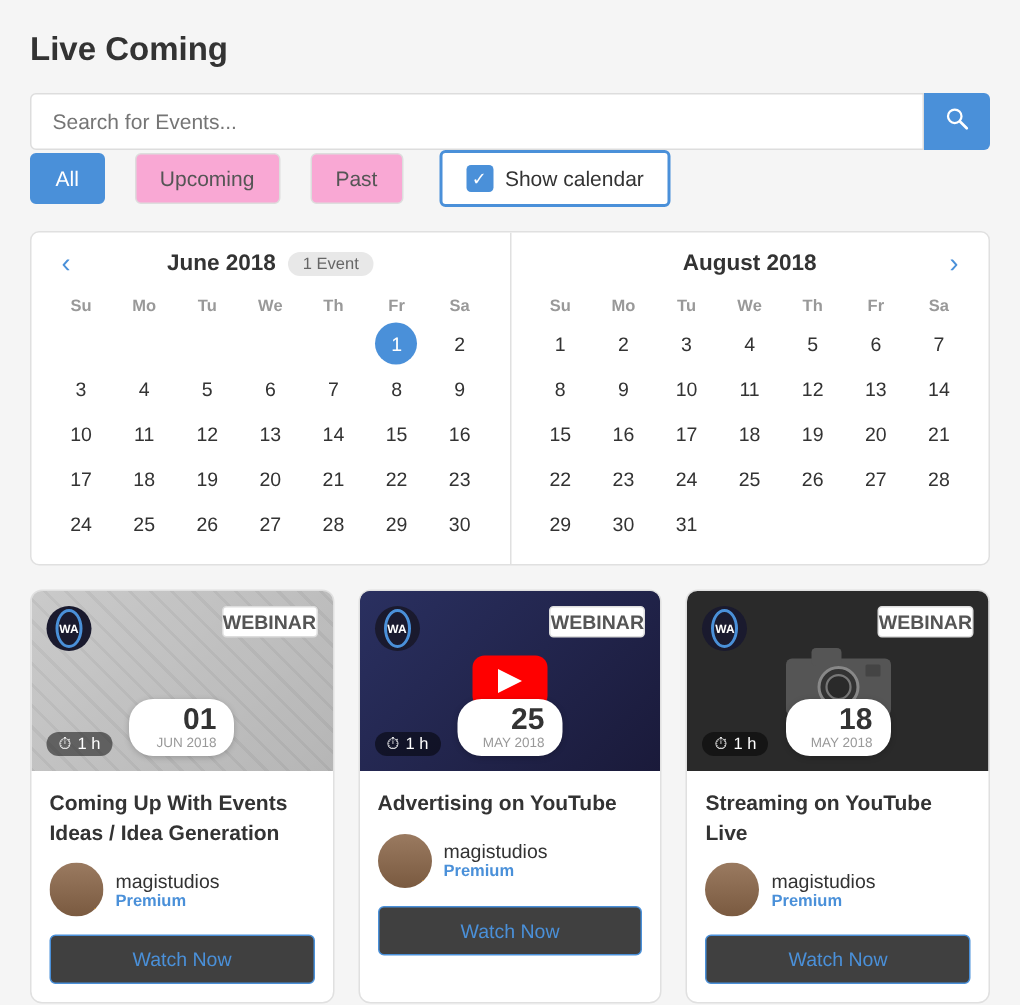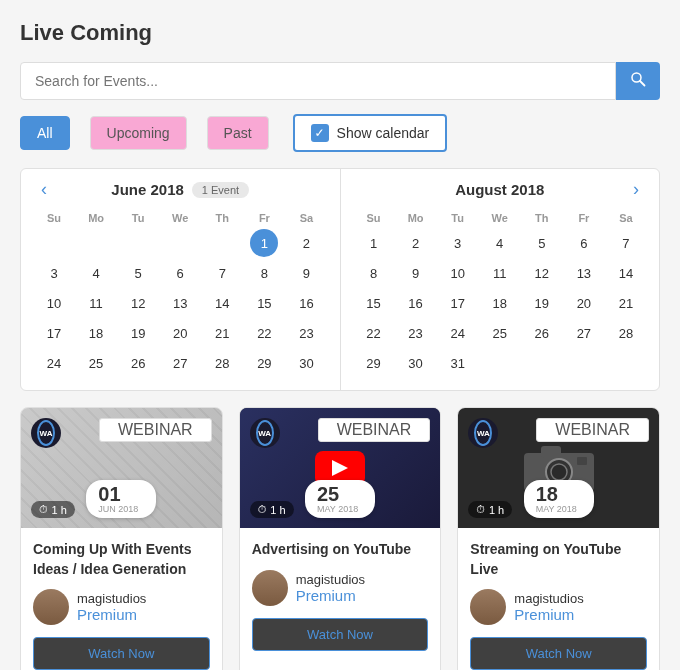--- a/index.html
+++ b/index.html
@@ -1,20 +1,20 @@
 <!DOCTYPE html>
 <html><head>
   <meta charset="utf-8">
   <style>
     * { box-sizing: border-box; margin: 0; padding: 0; }
     body { font-family: -apple-system, BlinkMacSystemFont, 'Segoe UI', sans-serif; background: #f5f5f5; padding: 20px; width: 680px; min-height: 670px; }
     
     .page-title { font-size: 22px; font-weight: 600; color: #333; margin-bottom: 16px; }
     
-    .search-bar { display: flex; margin-bottom: 14px; }
+    .search-bar { display: flex; }
     .search-input { flex: 1; padding: 10px 14px; border: 1px solid #ddd; border-radius: 4px 0 0 4px; font-size: 14px; color: #999; outline: none; }
     .search-btn { background: #4a90d9; border: none; padding: 0 14px; border-radius: 0 4px 4px 0; cursor: pointer; color: white; font-size: 16px; }
     
     .filter-bar { display: flex; align-items: center; gap: 20px; margin-bottom: 16px; }
     .filter-btn { padding: 8px 16px; border: 1px solid #ddd; background: #f9a8d4; border-radius: 4px; font-size: 14px; cursor: pointer; color: #555; }
     .filter-btn.active { background: #4a90d9; color: white; border-color: #4a90d9; }
     .show-calendar-btn { display: flex; align-items: center; gap: 8px; padding: 8px 16px; border: 2px solid #4a90d9; background: white; border-radius: 4px; font-size: 14px; cursor: pointer; color: #333; margin-left: 4px; }
     .checkbox-icon { width: 18px; height: 18px; background: #4a90d9; border-radius: 3px; display: flex; align-items: center; justify-content: center; color: white; font-size: 12px; }
     
     .calendar-section { background: white; border: 1px solid #e0e0e0; border-radius: 6px; margin-bottom: 16px; overflow: hidden; }
@@ -35,37 +35,37 @@
     .cal-day.highlighted { background: #4a90d9; color: white; border-radius: 50%; }
     .cal-day.empty { color: transparent; }
     
     .events-grid { display: grid; grid-template-columns: repeat(3, 1fr); gap: 16px; }
     .event-card { background: white; border: 1px solid #e0e0e0; border-radius: 8px; overflow: hidden; }
     .event-thumb { position: relative; height: 120px; background: #ccc; overflow: hidden; }
     
     .channel-logo { position: absolute; top: 10px; left: 10px; width: 30px; height: 30px; background: #1a1a2e; border-radius: 50%; display: flex; align-items: center; justify-content: center; }
     .channel-logo-icon { color: white; font-size: 10px; font-weight: bold; border: 2px solid #4a90d9; border-radius: 50%; width: 18px; height: 26px; display: flex; align-items: center; justify-content: center; font-size: 9px; }
     
-    .webinar-badge { position: absolute; top: 10px; right: 10px; background: white; border: 1px solid #ddd; border-radius: 3px; padding: 2px 18px; font-size: 16px; font-weight: 400; color: #555; }
-    
-    .date-badge { position: absolute; bottom: 10px; left: 50%; transform: translateX(-50%); background: white; border-radius: 16px; padding: 4px 12px; text-align: left; min-width: 70px; box-shadow: 0 1px 4px rgba(0,0,0,0.2); }
+    .webinar-badge { position: absolute; top: 10px; right: 10px; background: white; border: 1px solid #ddd; border-radius: 3px; padding: 2px 0; font-size: 13px; font-weight: 700; color: #555; }
+    
+    .date-badge { position: absolute; bottom: 10px; left: 50%; transform: translateX(-50%); background: white; border-radius: 16px; padding: 4px 12px; text-align: right; min-width: 70px; box-shadow: 0 1px 4px rgba(0,0,0,0.2); }
     .date-day { font-size: 20px; font-weight: 700; color: #333; line-height: 1; }
     .date-month { font-size: 9px; color: #999; text-transform: uppercase; }
     
     .duration-badge { position: absolute; bottom: 10px; left: 10px; background: rgba(0,0,0,0.5); color: white; border-radius: 12px; padding: 2px 8px; font-size: 11px; display: flex; align-items: center; gap: 4px; }
     
     .event-body { padding: 12px; }
     .event-title { font-size: 14px; font-weight: 600; color: #333; margin-bottom: 10px; line-height: 1.4; }
     
     .author-row { display: flex; align-items: center; gap: 8px; margin-bottom: 12px; }
     .author-avatar { width: 36px; height: 36px; border-radius: 50%; background: #8a6a4a; overflow: hidden; position: relative; }
     .premium-star { position: absolute; bottom: -2px; right: -2px; color: #f5a623; font-size: 10px; }
     .author-info { flex: 1; }
     .author-name { font-size: 13px; color: #333; font-weight: 500; }
-    .author-badge { font-size: 15px; color: #4a90d9; font-weight: 400; }
+    .author-badge { font-size: 11px; color: #4a90d9; font-weight: 700; }
     
     .watch-btn { width: 100%; padding: 8px; border: 1px solid #4a90d9; background: #404040; border-radius: 4px; color: #4a90d9; font-size: 13px; cursor: pointer; font-weight: 500; }
 
     
     .camera-thumb { background: #2a2a2a; }
     
     
     .webinar-thumb { background: #d0d0d0; }
   </style>
 </head>

